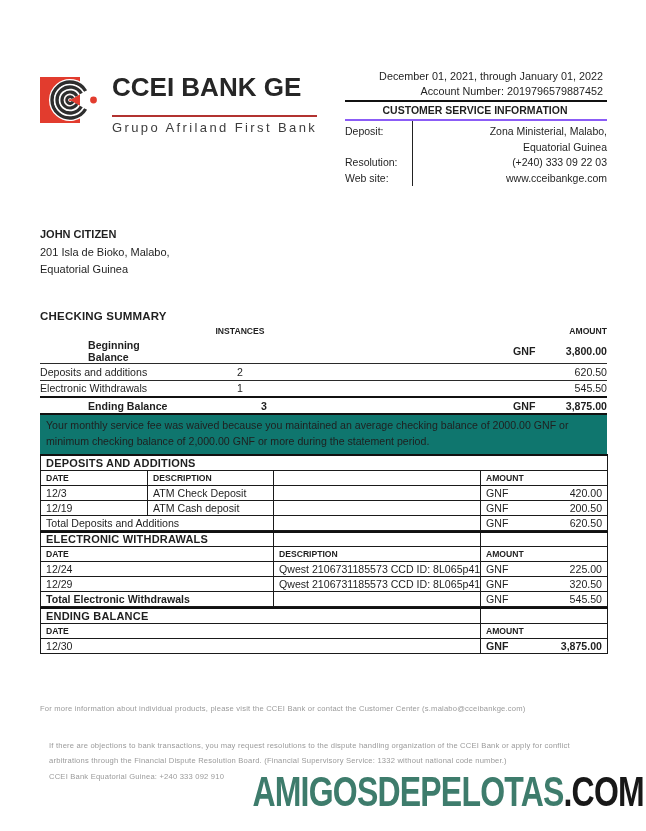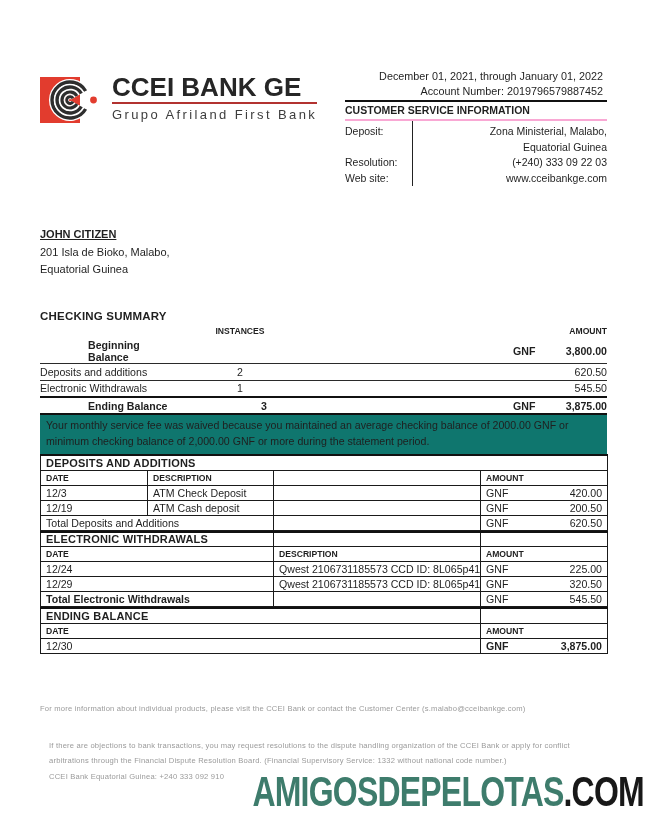--- a/index.html
+++ b/index.html
@@ -16,42 +16,42 @@
     background: #fff;
     overflow: hidden;
   }
   .content { padding: 70px 39px 0 40px; }
 
   
   .header { display: flex; justify-content: space-between; align-items: flex-start; }
   .logo-block { display: flex; align-items: flex-start; gap: 8px; padding-top: 4px; }
   .logo-text .bank-name {
     font-size: 26px; font-weight: bold; color: #262626; letter-spacing: 0px;
-    border-bottom: 2px solid #b23230; padding-bottom: 1px; line-height: 1.05;
+    border-bottom: 2px solid #b23230; padding-bottom: 14px; line-height: 1.05;
   }
   .logo-text .bank-tagline {
     font-size: 13px; color: #3d3d3d; letter-spacing: 2.4px; margin-top: 3px; white-space: nowrap;
   }
 
   .service-block { width: 262px; font-size: 10.5px; }
   .period-line { text-align: right; font-size: 10.8px; padding-right: 4px; }
   .account-line { text-align: right; font-size: 10.8px; margin-top: 3px; padding-right: 4px; }
   .csi-title {
-    border-top: 2px solid #111; border-bottom: 2px solid #f9a8d4;
-    font-weight: bold; text-align: left; font-size: 10.5px;
+    border-top: 2px solid #111; border-bottom: 2px solid #8b5cf6;
+    font-weight: bold; text-align: center; font-size: 10.5px;
     padding: 2px 2px 3px 0; margin-top: 3px;
   }
   .csi-rows { display: flex; }
   .csi-labels { width: 67px; padding-top: 3px; }
   .csi-values { flex: 1; border-left: 1.5px solid #222; text-align: right; padding-top: 3px; }
   .csi-labels div, .csi-values div { line-height: 15.5px; }
 
   
   .customer { margin-top: 40px; font-size: 11px; line-height: 17.5px; }
-  .customer .cust-name { font-weight: bold; text-decoration: underline; }
+  .customer .cust-name { font-weight: bold; }
 
   
   .summary-title { margin-top: 31px; font-weight: bold; font-size: 11.5px; letter-spacing: .2px; }
   table { border-collapse: collapse; }
   .summary-table { width: 567px; table-layout: fixed; margin-top: 2px; }
   .summary-table td { font-size: 10.6px; height: 17px; vertical-align: middle; }
   .summary-table .hdr td { font-size: 8.6px; font-weight: bold; height: 15px; }
   .col-instances { text-align: center; }
   .col-gnf { text-align: right; }
   .col-amt { text-align: right; }

